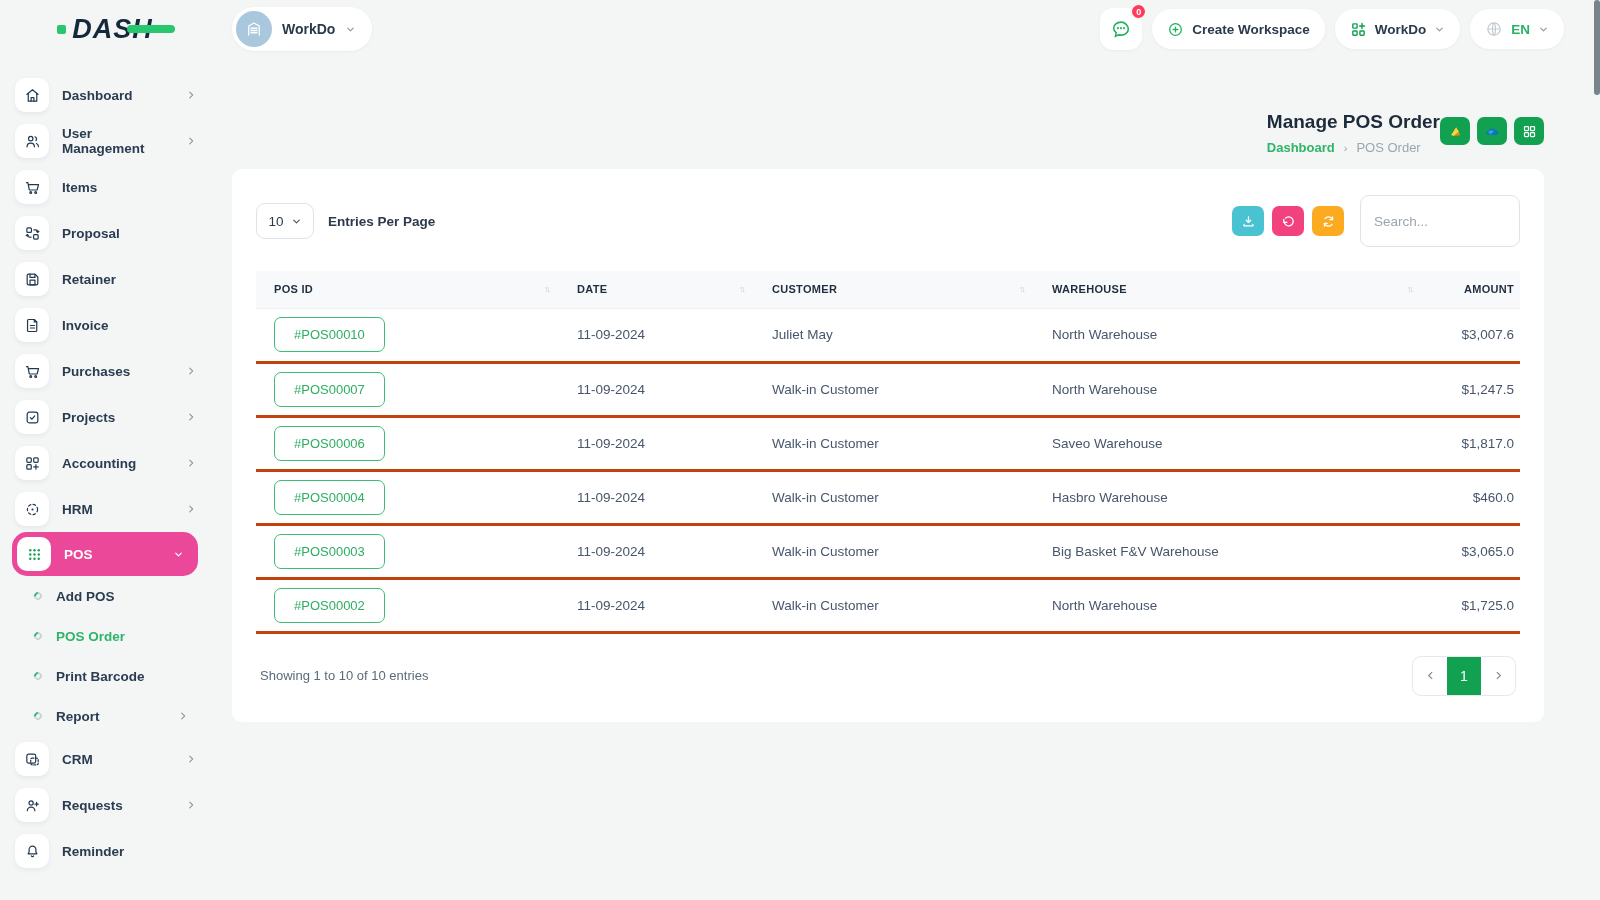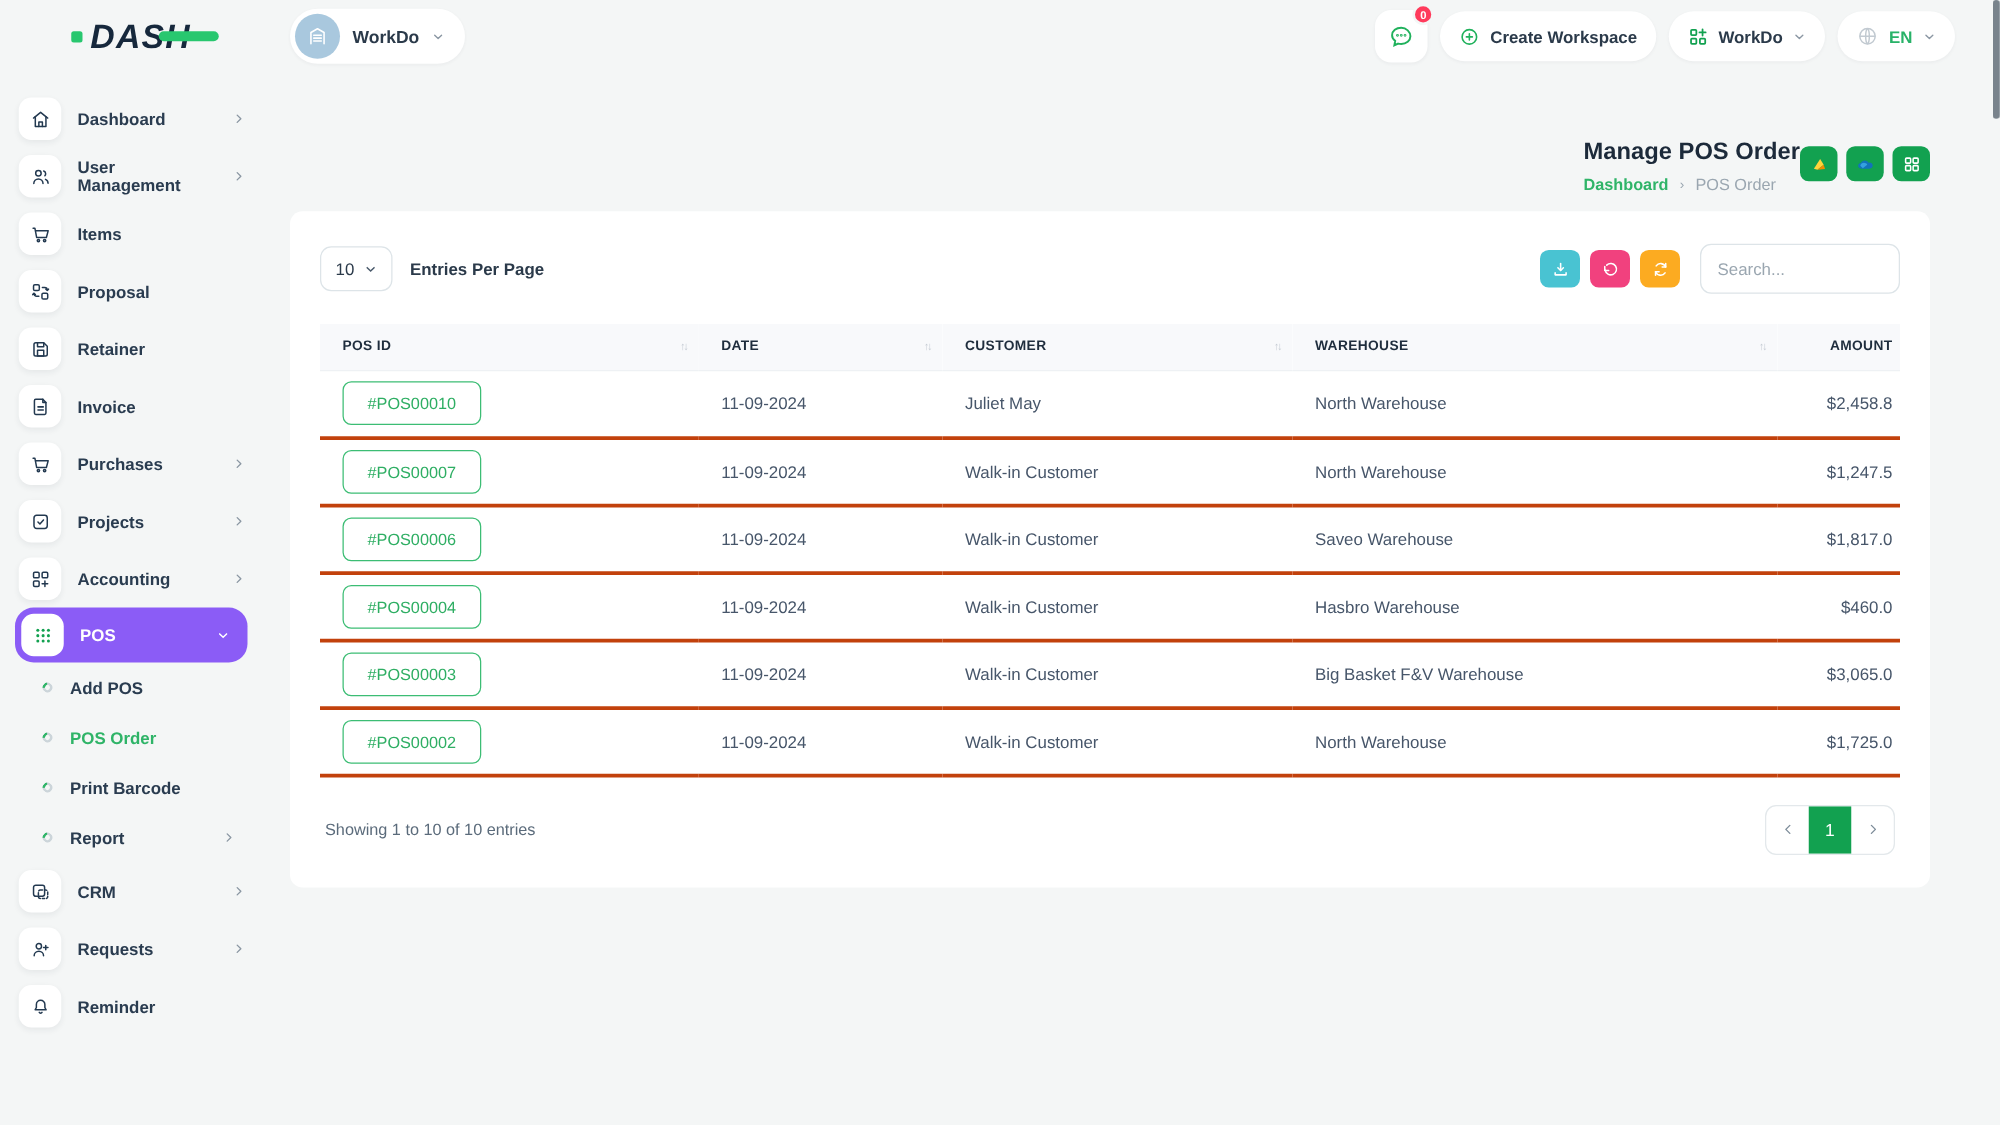--- a/index.html
+++ b/index.html
@@ -22,21 +22,21 @@
   .chat-btn { position:relative; width:42px; height:42px; background:#fff; border-radius:13px; display:flex; align-items:center; justify-content:center; box-shadow:0 1px 3px rgba(30,40,60,.05); cursor:pointer; }
   .badge { position:absolute; top:-5px; right:-5px; min-width:17px; height:17px; border-radius:50%; background:#ff3b5c; border:2px solid #f4f6f6; color:#fff; font-size:9px; font-weight:700; display:flex; align-items:center; justify-content:center; }
   .pill-btn { height:40px; background:#fff; border-radius:21px; display:flex; align-items:center; gap:8px; padding:0 15px; box-shadow:0 1px 3px rgba(30,40,60,.05); font-size:13.5px; font-weight:600; color:#2b3a4a; cursor:pointer; }
   .pill-btn .lang { color:#28b268; font-weight:700; }
   
   .sidebar { position:absolute; left:0; top:58px; width:210px; height:842px; padding-top:14px; }
   .side-item { height:46px; display:flex; align-items:center; gap:13px; padding:0 14px 0 15px; cursor:pointer; }
   .side-ic { width:34px; height:34px; border-radius:10px; background:#fff; box-shadow:0 2px 5px rgba(30,40,60,.07); display:flex; align-items:center; justify-content:center; color:#233950; flex:0 0 auto; }
   .side-label { font-size:13.5px; font-weight:600; color:#2a3c50; }
   .side-chev { margin-left:auto; display:flex; }
-  .side-item.active { background:#8b5cf6; border-radius:15px; margin:0 12px 0 12px; padding:0 14px 0 5px; height:44px;text-align:right; }
+  .side-item.active { background:#ec4899; border-radius:15px; margin:0 12px 0 12px; padding:0 14px 0 5px; height:44px;text-align:right; }
   .side-item.active .side-ic { box-shadow:none; }
   .side-item.active .side-label { color:#fff; font-weight:700; }
   .side-sub { height:40px; display:flex; align-items:center; gap:14px; padding-left:34px; cursor:pointer; }
   .sub-dot { width:8px; height:8px; border-radius:50%; border:2px solid #ccd5da; border-left-color:#2fb468; transform:rotate(40deg); flex:0 0 auto; }
   .side-sub .side-label { font-weight:600; font-size:13.5px; color:#2a3c50; }
   .side-sub.active .side-label { color:#2fb468; }
   
   .main { margin-left:210px; padding:16px 56px 0 22px; }
   .page-head { display:flex; justify-content:flex-end; align-items:flex-start;margin-top:37px; }
   .page-title { font-size:19px; font-weight:700; color:#1c2a3a; }
@@ -50,21 +50,21 @@
   
   .card { margin-top:14px; background:#fff; border-radius:10px; padding:26px 24px 10px; }
   .controls { display:flex; align-items:center; }
   .select-box { width:58px; height:36px; border:1px solid #dde4e8; border-radius:9px; background:#fff; display:flex; align-items:center; justify-content:center; gap:7px; font-size:13.5px; color:#2b3a4a; cursor:pointer; }
   .controls-label { margin-left:14px; font-size:13.5px; font-weight:600; color:#2b3a4a; }
   .controls-right { margin-left:auto; display:flex; align-items:center; gap:8px; }
   .tool-btn { width:32px; height:30px; border:none; border-radius:7px; display:flex; align-items:center; justify-content:center; cursor:pointer; color:#fff; }
   .tool-teal { background:#49c3d2; }
   .tool-pink { background:#f1417e; }
   .tool-orange { background:#fcab21; }
-  .search-input { margin-left:8px; width:160px; height:40px; border:1px solid #dde4e8; border-radius:9px; padding:0 13px; font-size:13.5px; color:#ec4899; font-family:inherit; outline:none; }
+  .search-input { margin-left:8px; width:160px; height:52px; border:1px solid #dde4e8; border-radius:9px; padding:0 13px; font-size:13.5px; color:#ec4899; font-family:inherit; outline:none; }
   .search-input::placeholder { color:#9aa6b0; }
   
   table { width:100%; border-collapse:collapse; table-layout:fixed; margin-top:24px; }
   thead th { background:#f8f9fb; height:37px; font-size:11px; font-weight:700; letter-spacing:.3px; color:#1f2d3d; text-align:left; padding:0 10px 0 18px; position:relative; cursor:pointer; }
   th.col-amount, td.col-amount { text-align:right; padding-right:6px; }
   .sort-ic { position:absolute; right:10px; top:50%; transform:translateY(-50%); font-size:9px; color:#c6ccd4; letter-spacing:-2px; }
   tbody td { height:54px; border-bottom:3px solid #c2410c; font-size:13.5px; color:#47566a; padding:0 10px 0 18px; }
   tbody tr:first-child td { border-top:1px solid #eef1f4; }
   td.cell-posid { padding-left:18px; }
   .pos-pill { display:inline-block; padding:9px 19px; background:#fff; border:1px solid #3cbd74; border-radius:7px; color:#2eae63; font-size:13px; font-weight:500; cursor:pointer; }
@@ -265,20 +265,34 @@
         </svg>
       </span>
     <span class="side-label">Accounting</span>
     <span class="side-chev">
         <svg width="10" height="10" viewBox="0 0 24 24">
           <path d="M9 5l7 7-7 7" fill="none" stroke="#8b97a3" stroke-width="2.6" stroke-linecap="round" stroke-linejoin="round"></path>
         </svg>
       </span>
   </div>
 
+  <div class="side-item">
+    <span class="side-ic">
+        <svg width="17" height="17" viewBox="0 0 24 24" fill="none" stroke="currentColor" stroke-width="1.7" stroke-linecap="round">
+          <circle cx="12" cy="12" r="7.2" stroke-dasharray="3.4 3.4"></circle>
+          <circle cx="12" cy="12" r="1.5" fill="currentColor" stroke="none"></circle>
+        </svg>
+      </span>
+    <span class="side-label">HRM</span>
+    <span class="side-chev">
+        <svg width="10" height="10" viewBox="0 0 24 24">
+          <path d="M9 5l7 7-7 7" fill="none" stroke="#8b97a3" stroke-width="2.6" stroke-linecap="round" stroke-linejoin="round"></path>
+        </svg>
+      </span>
+  </div>
 
   <div class="side-item active">
     <span class="side-ic">
         <svg width="17" height="17" viewBox="0 0 24 24" fill="#12a150">
           <circle cx="6" cy="6" r="1.7"></circle>
           <circle cx="12" cy="6" r="1.7"></circle>
           <circle cx="18" cy="6" r="1.7"></circle>
           <circle cx="6" cy="12" r="1.7"></circle>
           <circle cx="12" cy="12" r="1.7"></circle>
           <circle cx="18" cy="12" r="1.7"></circle>
@@ -444,21 +458,21 @@
           <th><span>WAREHOUSE</span><span class="sort-ic">↑↓</span></th>
           <th class="col-amount"><span>AMOUNT</span></th>
         </tr>
       </thead>
       <tbody>
   <tr>
     <td class="cell-posid"><span class="pos-pill">#POS00010</span></td>
     <td>11-09-2024</td>
     <td>Juliet May</td>
     <td>North Warehouse</td>
-    <td class="col-amount">$2,458.8</td>
+    <td class="col-amount">$3,007.6</td>
   </tr>
 
 
 
   <tr>
     <td class="cell-posid"><span class="pos-pill">#POS00007</span></td>
     <td>11-09-2024</td>
     <td>Walk-in Customer</td>
     <td>North Warehouse</td>
     <td class="col-amount">$1,247.5</td>

